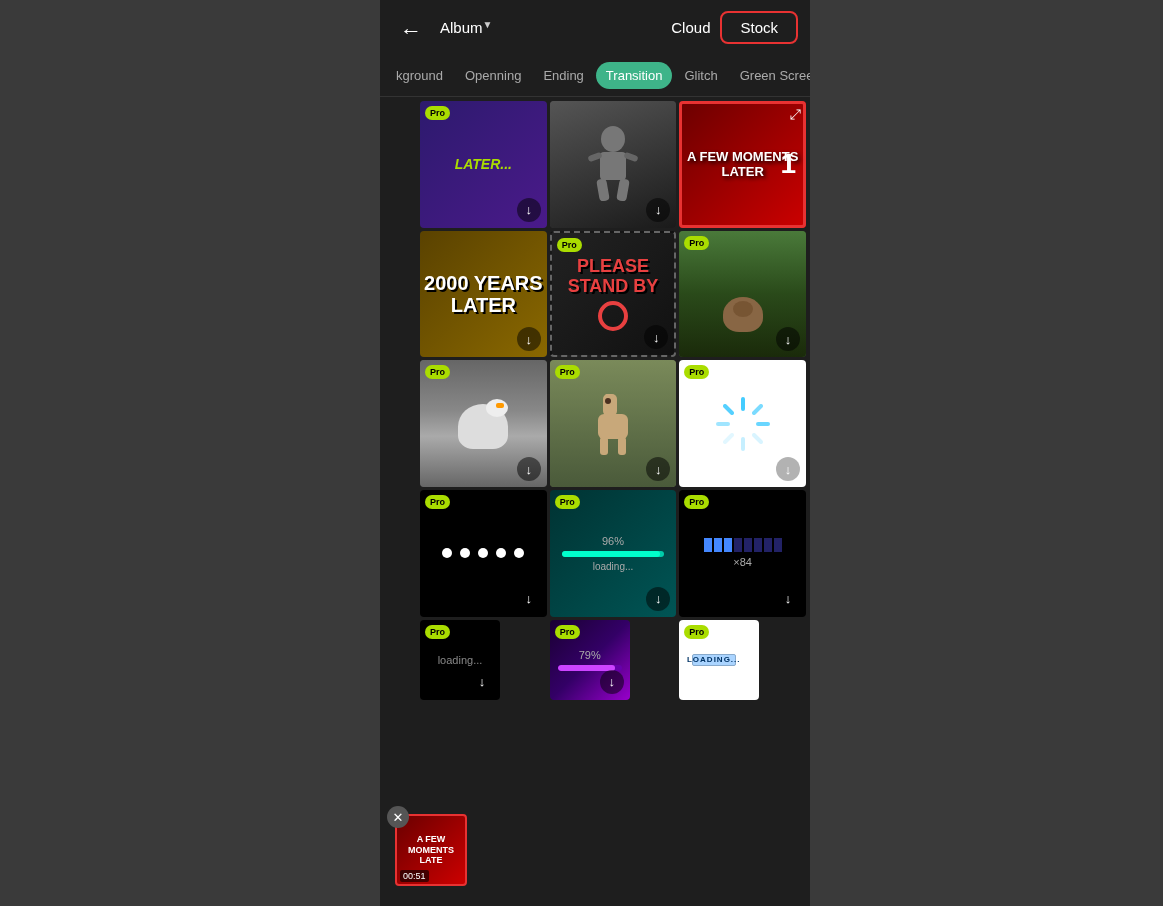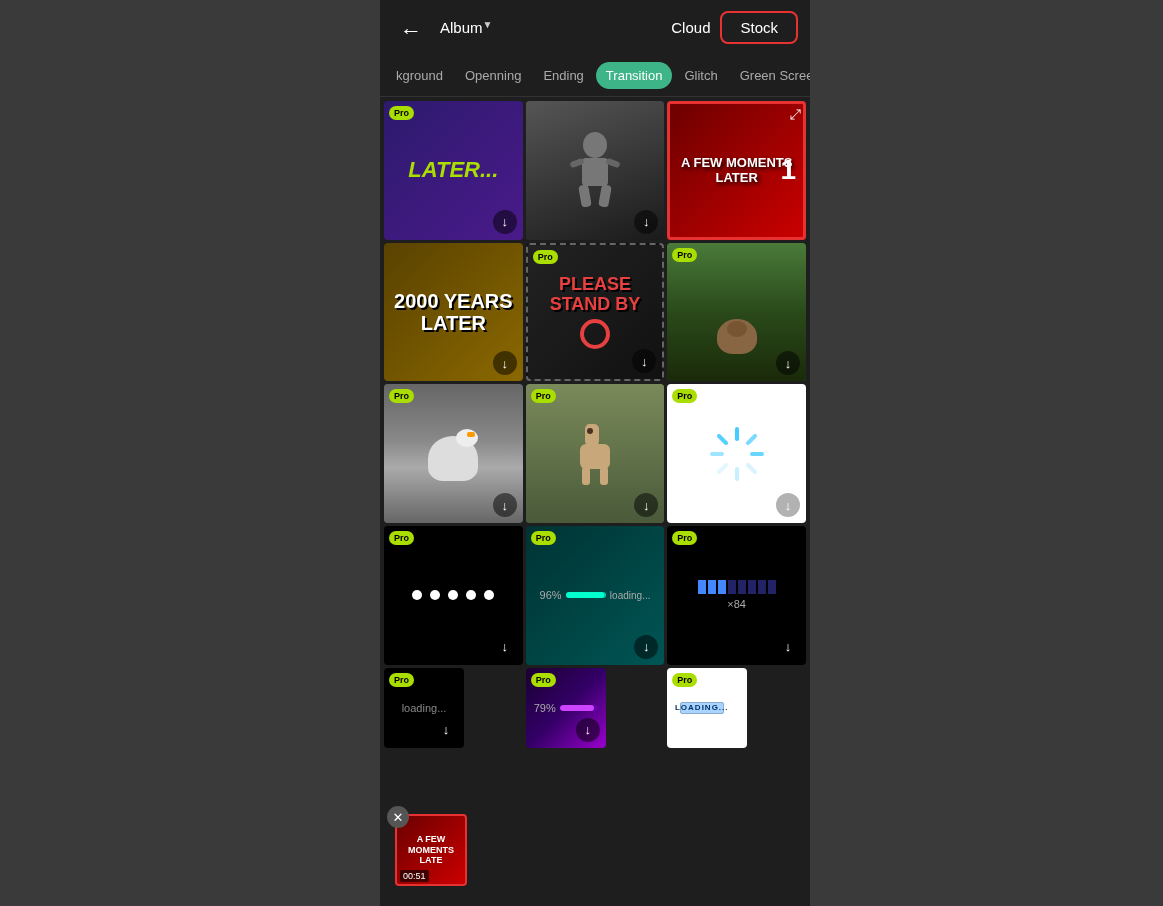--- a/index.html
+++ b/index.html
@@ -118,20 +118,21 @@
     .grid-container::-webkit-scrollbar {
       width: 4px;
     }
     .grid-container::-webkit-scrollbar-track { background: #1e1e1e; }
     .grid-container::-webkit-scrollbar-thumb { background: #555; border-radius: 2px; }
 
     .grid {
       display: grid;
       grid-template-columns: repeat(3, 1fr);
       gap: 3px;
+      margin-left: 36px;
     }
 
     .grid-item {
       position: relative;
       aspect-ratio: 1;
       overflow: hidden;
       border-radius: 4px;
       cursor: pointer;
       background: #000;
     }
@@ -245,21 +246,21 @@
       position: absolute;
       inset: 0;
       display: flex;
       align-items: center;
       justify-content: center;
       text-align: center;
     }
 
     .later-text {
       color: #aadd00;
-      font-size: 22px;
+      font-size: 14px;
       font-weight: bold;
       font-style: italic;
       text-transform: uppercase;
       line-height: 1.1;
     }
 
     .moments-text {
       color: white;
       font-size: 13px;
       font-weight: bold;
@@ -308,21 +309,21 @@
     .dot {
       width: 10px;
       height: 10px;
       border-radius: 50%;
       background: white;
     }
 
     .loading-bar-container {
       width: 80%;
       display: flex;
-      flex-direction: row;
+      flex-direction: column;
       align-items: center;
       gap: 4px;
     }
 
     .loading-bar {
       width: 100%;
       height: 6px;
       background: #00ccaa;
       border-radius: 3px;
       position: relative;

